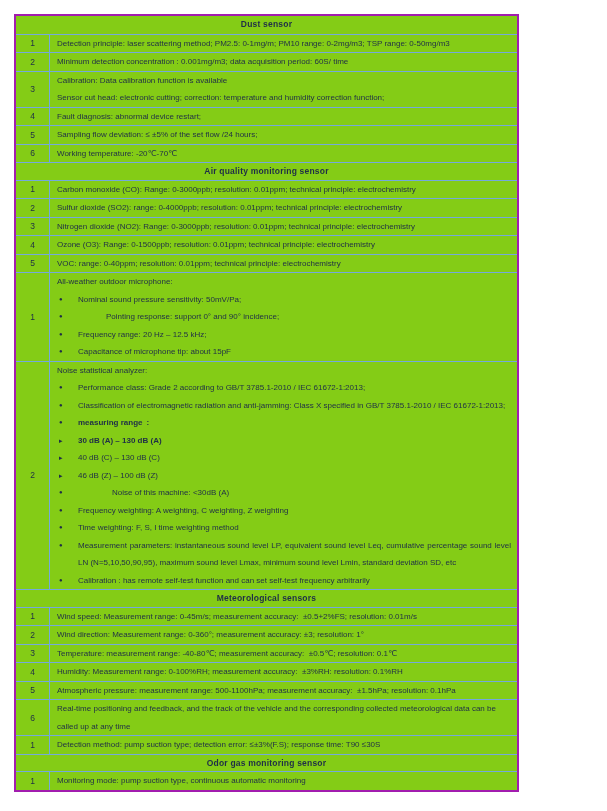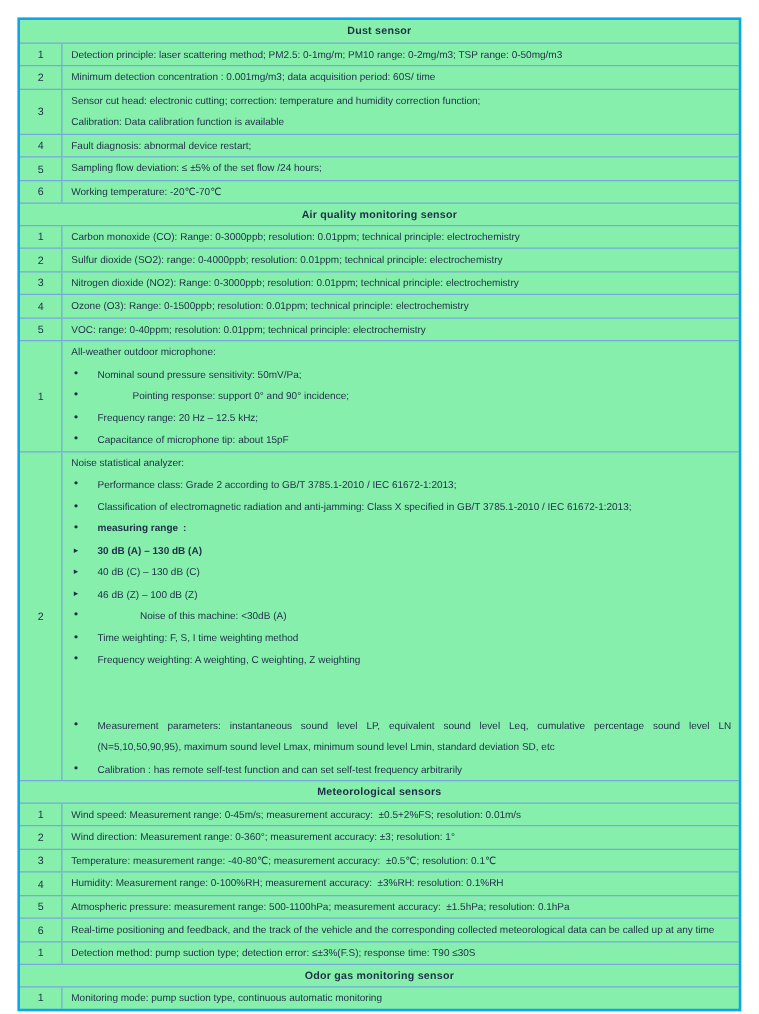--- a/index.html
+++ b/index.html
@@ -6,24 +6,24 @@
     margin: 0; padding: 0;
     width: 607px; height: 811px;
     background: #ffffff;
     overflow: hidden;
     font-family: "Liberation Sans", "DejaVu Sans", sans-serif;
     color: #1f2e48;
   }
   .spec-table {
     position: absolute;
     left: 14px; top: 14px;
-    width: 579px;
+    width: 505px;
     box-sizing: border-box;
-    border: 2px solid #0ea5e9;
-    background: #86efac;
+    border: 2px solid #a21caf;
+    background: #84cc16;
   }
   .row { box-sizing: border-box; }
   .row + .row { border-top: 1px solid #74a9dc; }
   .section-row {
     height: 17.5px; line-height: 17.5px;
     text-align: center;
     font-size: 8.5px;
     font-weight: 600;
     letter-spacing: 0.2px;
   }
@@ -50,21 +50,21 @@
     position: relative;
     padding-left: 21px;
   }
   .line .mk {
     position: absolute;
     left: 2px; top: 0;
     line-height: 17.5px;
   }
   .line.bullet .mk { font-size: 6px; }
   .line.arrow .mk { font-size: 7px; }
-  .line.just { text-align: justify; margin-top: 35px; }
+  .line.just { text-align: justify; }
 </style>
 </head>
 <body>
 
 <div class="spec-table">
     <div class="row section-row">Dust sensor</div>
     <div class="row data-row">
       <div class="num-cell">1</div>
       <div class="content-cell">
         <div class="line plain">Detection principle: laser scattering method; PM2.5: 0-1mg/m; PM10 range: 0-2mg/m3; TSP range: 0-50mg/m3</div>
@@ -72,22 +72,22 @@
     </div>
     <div class="row data-row">
       <div class="num-cell">2</div>
       <div class="content-cell">
         <div class="line plain">Minimum detection concentration : 0.001mg/m3; data acquisition period: 60S/ time</div>
       </div>
     </div>
     <div class="row data-row">
       <div class="num-cell">3</div>
       <div class="content-cell">
+        <div class="line plain">Calibration: Data calibration function is available</div>
         <div class="line plain">Sensor cut head: electronic cutting; correction: temperature and humidity correction function;</div>
-        <div class="line plain">Calibration: Data calibration function is available</div>
       </div>
     </div>
     <div class="row data-row">
       <div class="num-cell">4</div>
       <div class="content-cell">
         <div class="line plain">Fault diagnosis: abnormal device restart;</div>
       </div>
     </div>
     <div class="row data-row">
       <div class="num-cell">5</div>
@@ -146,22 +146,22 @@
       <div class="num-cell">2</div>
       <div class="content-cell">
         <div class="line plain">Noise statistical analyzer:</div>
         <div class="line bullet"><div class="mk">●</div><div class="tx" style="display: inline;">Performance class: Grade 2 according to GB/T 3785.1-2010 / IEC 61672-1:2013;</div></div>
         <div class="line bullet"><div class="mk">●</div><div class="tx" style="display: inline;">Classification of electromagnetic radiation and anti-jamming: Class X specified in GB/T 3785.1-2010 / IEC 61672-1:2013;</div></div>
         <div class="line bullet"><div class="mk">●</div><div class="tx" style="display: inline; font-weight: bold;">measuring range :</div></div>
         <div class="line arrow"><div class="mk">▸</div><div class="tx" style="display: inline; font-weight: bold;">30 dB (A) – 130 dB (A)</div></div>
         <div class="line arrow"><div class="mk">▸</div><div class="tx" style="display: inline;">40 dB (C) – 130 dB (C)</div></div>
         <div class="line arrow"><div class="mk">▸</div><div class="tx" style="display: inline;">46 dB (Z) – 100 dB (Z)</div></div>
         <div class="line bullet"><div class="mk">●</div><div class="tx" style="display: inline; padding-left: 34px;">Noise of this machine: &lt;30dB (A)</div></div>
+        <div class="line bullet"><div class="mk">●</div><div class="tx" style="display: inline;">Frequency weighting: A weighting, C weighting, Z weighting</div></div>
         <div class="line bullet"><div class="mk">●</div><div class="tx" style="display: inline;">Time weighting: F, S, I time weighting method</div></div>
-        <div class="line bullet"><div class="mk">●</div><div class="tx" style="display: inline;">Frequency weighting: A weighting, C weighting, Z weighting</div></div>
         <div class="line bullet just"><div class="mk">●</div><div class="tx" style="display: inline;">Measurement parameters: instantaneous sound level LP, equivalent sound level Leq, cumulative percentage sound level LN (N=5,10,50,90,95), maximum sound level Lmax, minimum sound level Lmin, standard deviation SD, etc</div></div>
         <div class="line bullet"><div class="mk">●</div><div class="tx" style="display: inline;">Calibration : has remote self-test function and can set self-test frequency arbitrarily</div></div>
       </div>
     </div>
     <div class="row section-row">Meteorological sensors</div>
     <div class="row data-row">
       <div class="num-cell">1</div>
       <div class="content-cell">
         <div class="line plain">Wind speed: Measurement range: 0-45m/s; measurement accuracy: &nbsp;±0.5+2%FS; resolution: 0.01m/s</div>
       </div>

